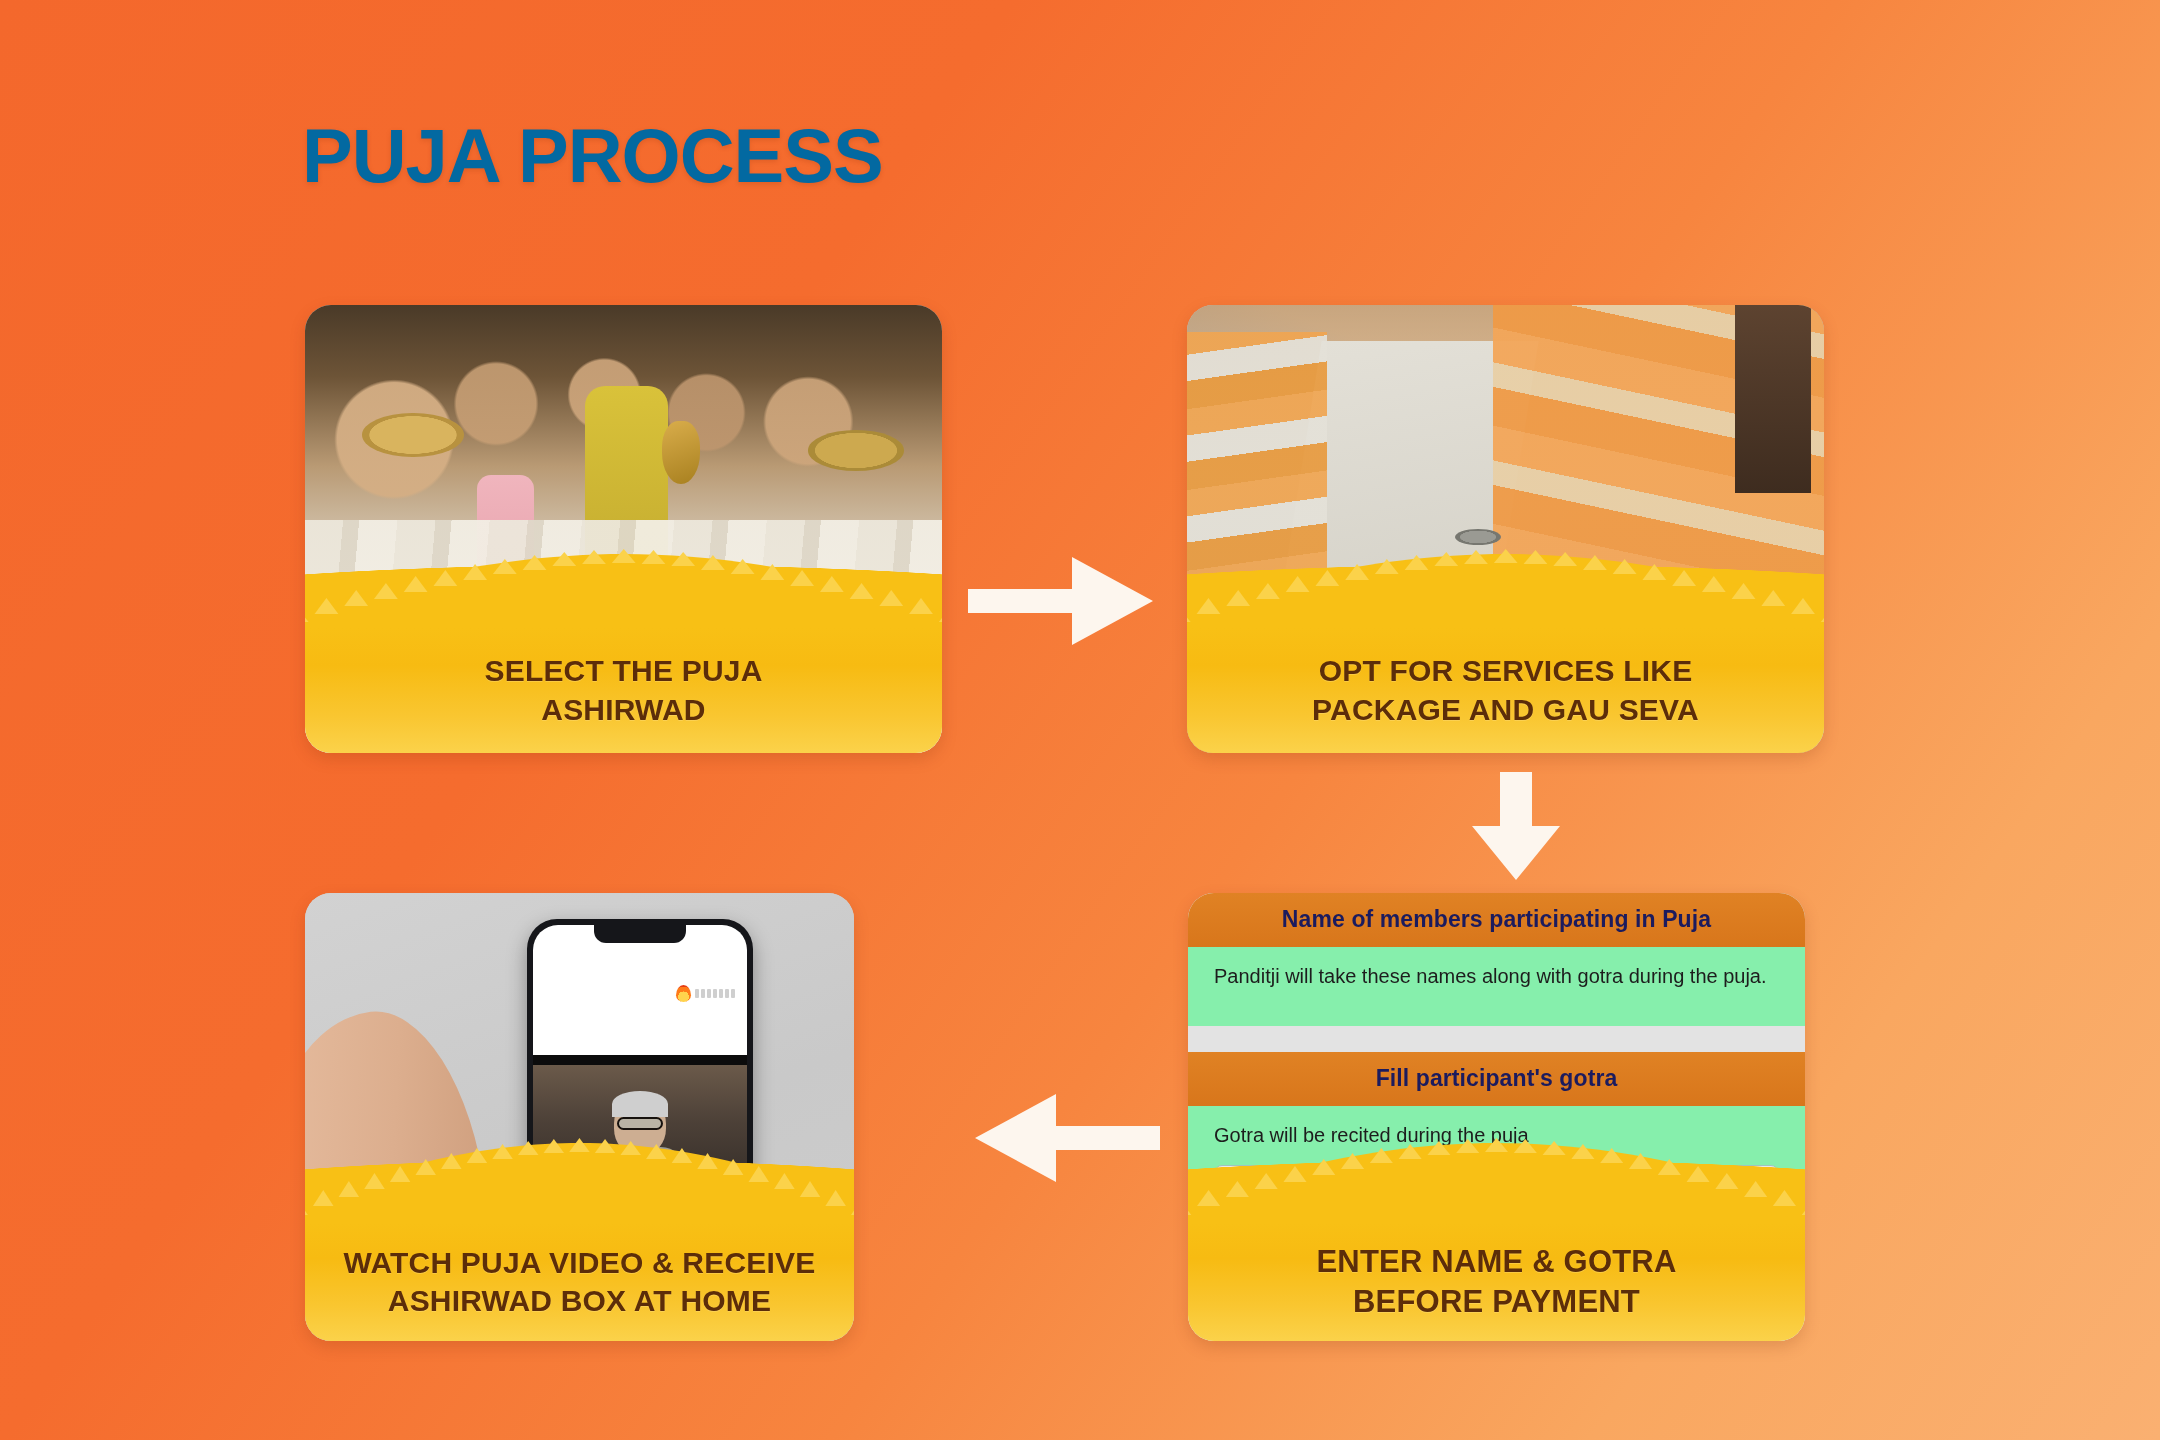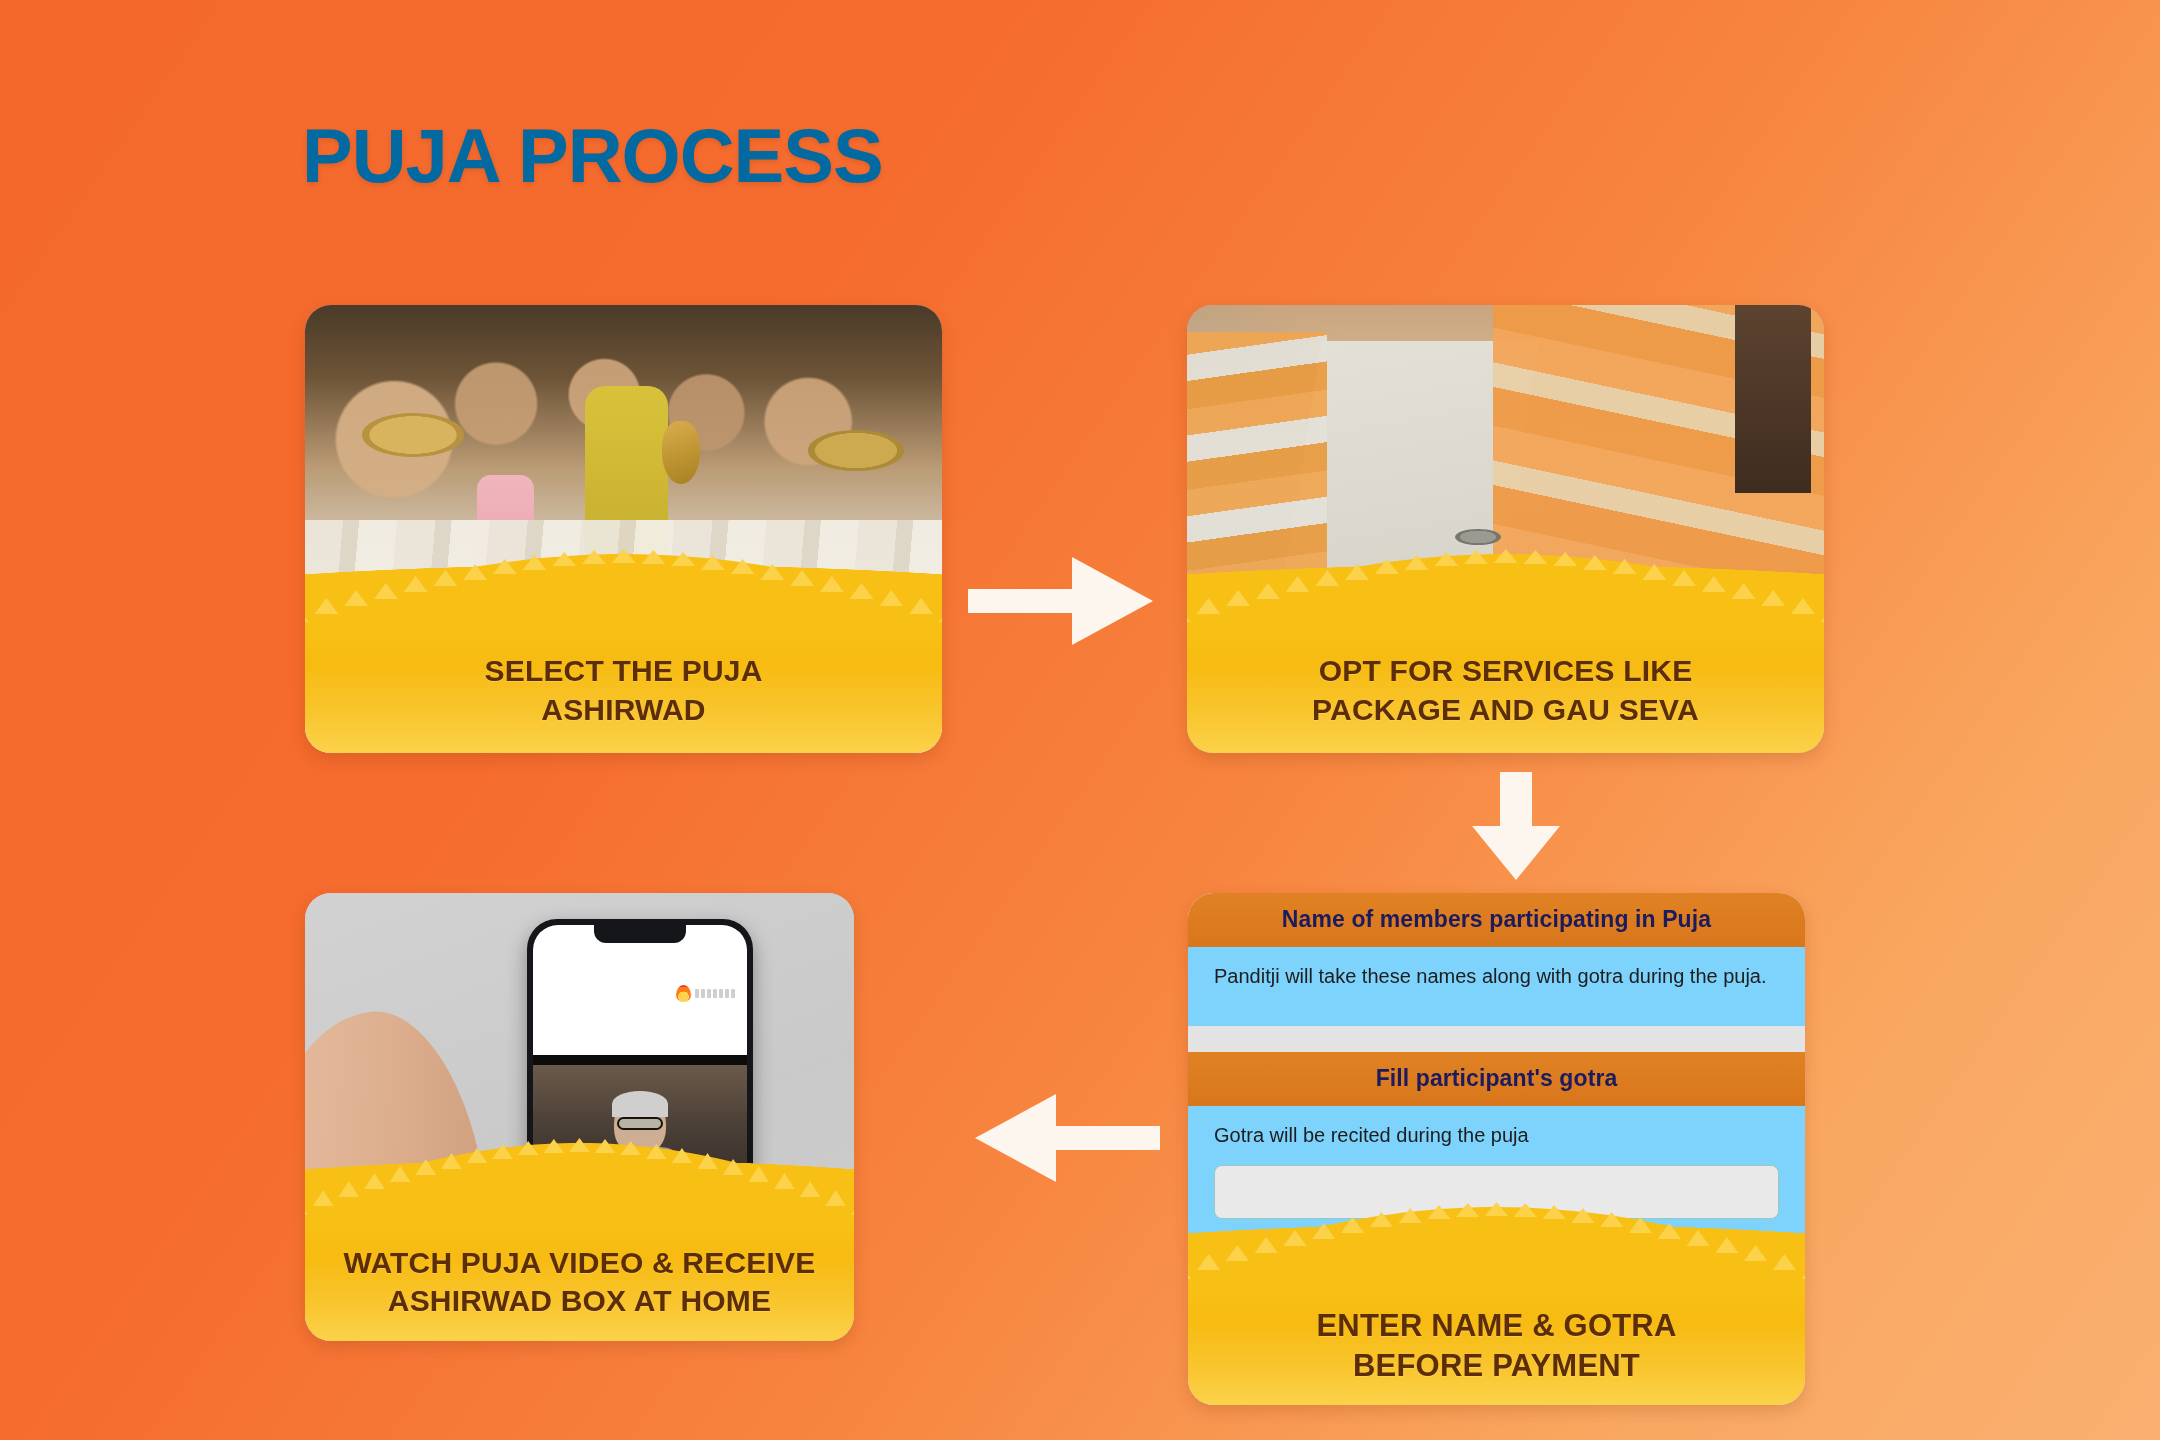--- a/index.html
+++ b/index.html
@@ -53,21 +53,21 @@
   .arrow{ position:absolute; z-index:6; }
 
   
   .form-mock{ position:absolute; inset:0; background:#e3e3e3; }
   .form-head{
     background:linear-gradient(180deg,#e08224 0%,#d8761b 100%);
     color:#1b1b5e; font-weight:bold; text-align:center;
     font-size:23px; padding:13px 0 14px; letter-spacing:.1px;
   }
   .form-head.rounded{ border-top-left-radius:12px; border-top-right-radius:12px; }
-  .form-body{ background:#7dd3fc; padding:18px 26px 20px; }
+  .form-body{ background:#86efac; padding:18px 26px 20px; }
   .form-note{ font-size:20px; color:#1d1d1d; margin-bottom:18px; }
   .form-input{
     background:#e9e9e9; border:1.5px solid #9fc5bf; border-radius:8px;
     padding:15px 16px; font-size:19px; color:#3aa8c8;
   }
 
   
   .phone-bg{ position:absolute; inset:0; background:linear-gradient(160deg,#d2d2d2 0%,#c9c9c9 55%,#cdcdcd 100%); }
   .hand{
     position:absolute; left:-46px; top:120px; width:230px; height:430px;
@@ -326,21 +326,21 @@
       <span>OPT FOR SERVICES LIKE</span><br>
       <span>PACKAGE AND GAU SEVA</span>
     </div>
   </div>
 </div>
 
 <svg class="arrow" style="left:1470px; top:772px; width:92px; height:108px;" viewBox="0 0 92 108">
   <path d="M30,0 L62,0 L62,54 L90,54 L46,108 L2,54 L30,54 Z" fill="#fdf6ee"></path>
 </svg>
 
-<div class="card" style="left:1188px; top:893px; width:617px; height:512px;">
+<div class="card" style="left:1188px; top:893px; width:617px; height:448px;">
   <div class="form-mock">
 
     <div class="form-head rounded">Name of members participating in Puja</div>
 
     <div class="form-body">
       <div class="form-note">Panditji will take these names along with gotra during the puja.</div>
     </div>
 
     <div class="form-head" style="margin-top:26px;">Fill participant's gotra</div>
 

